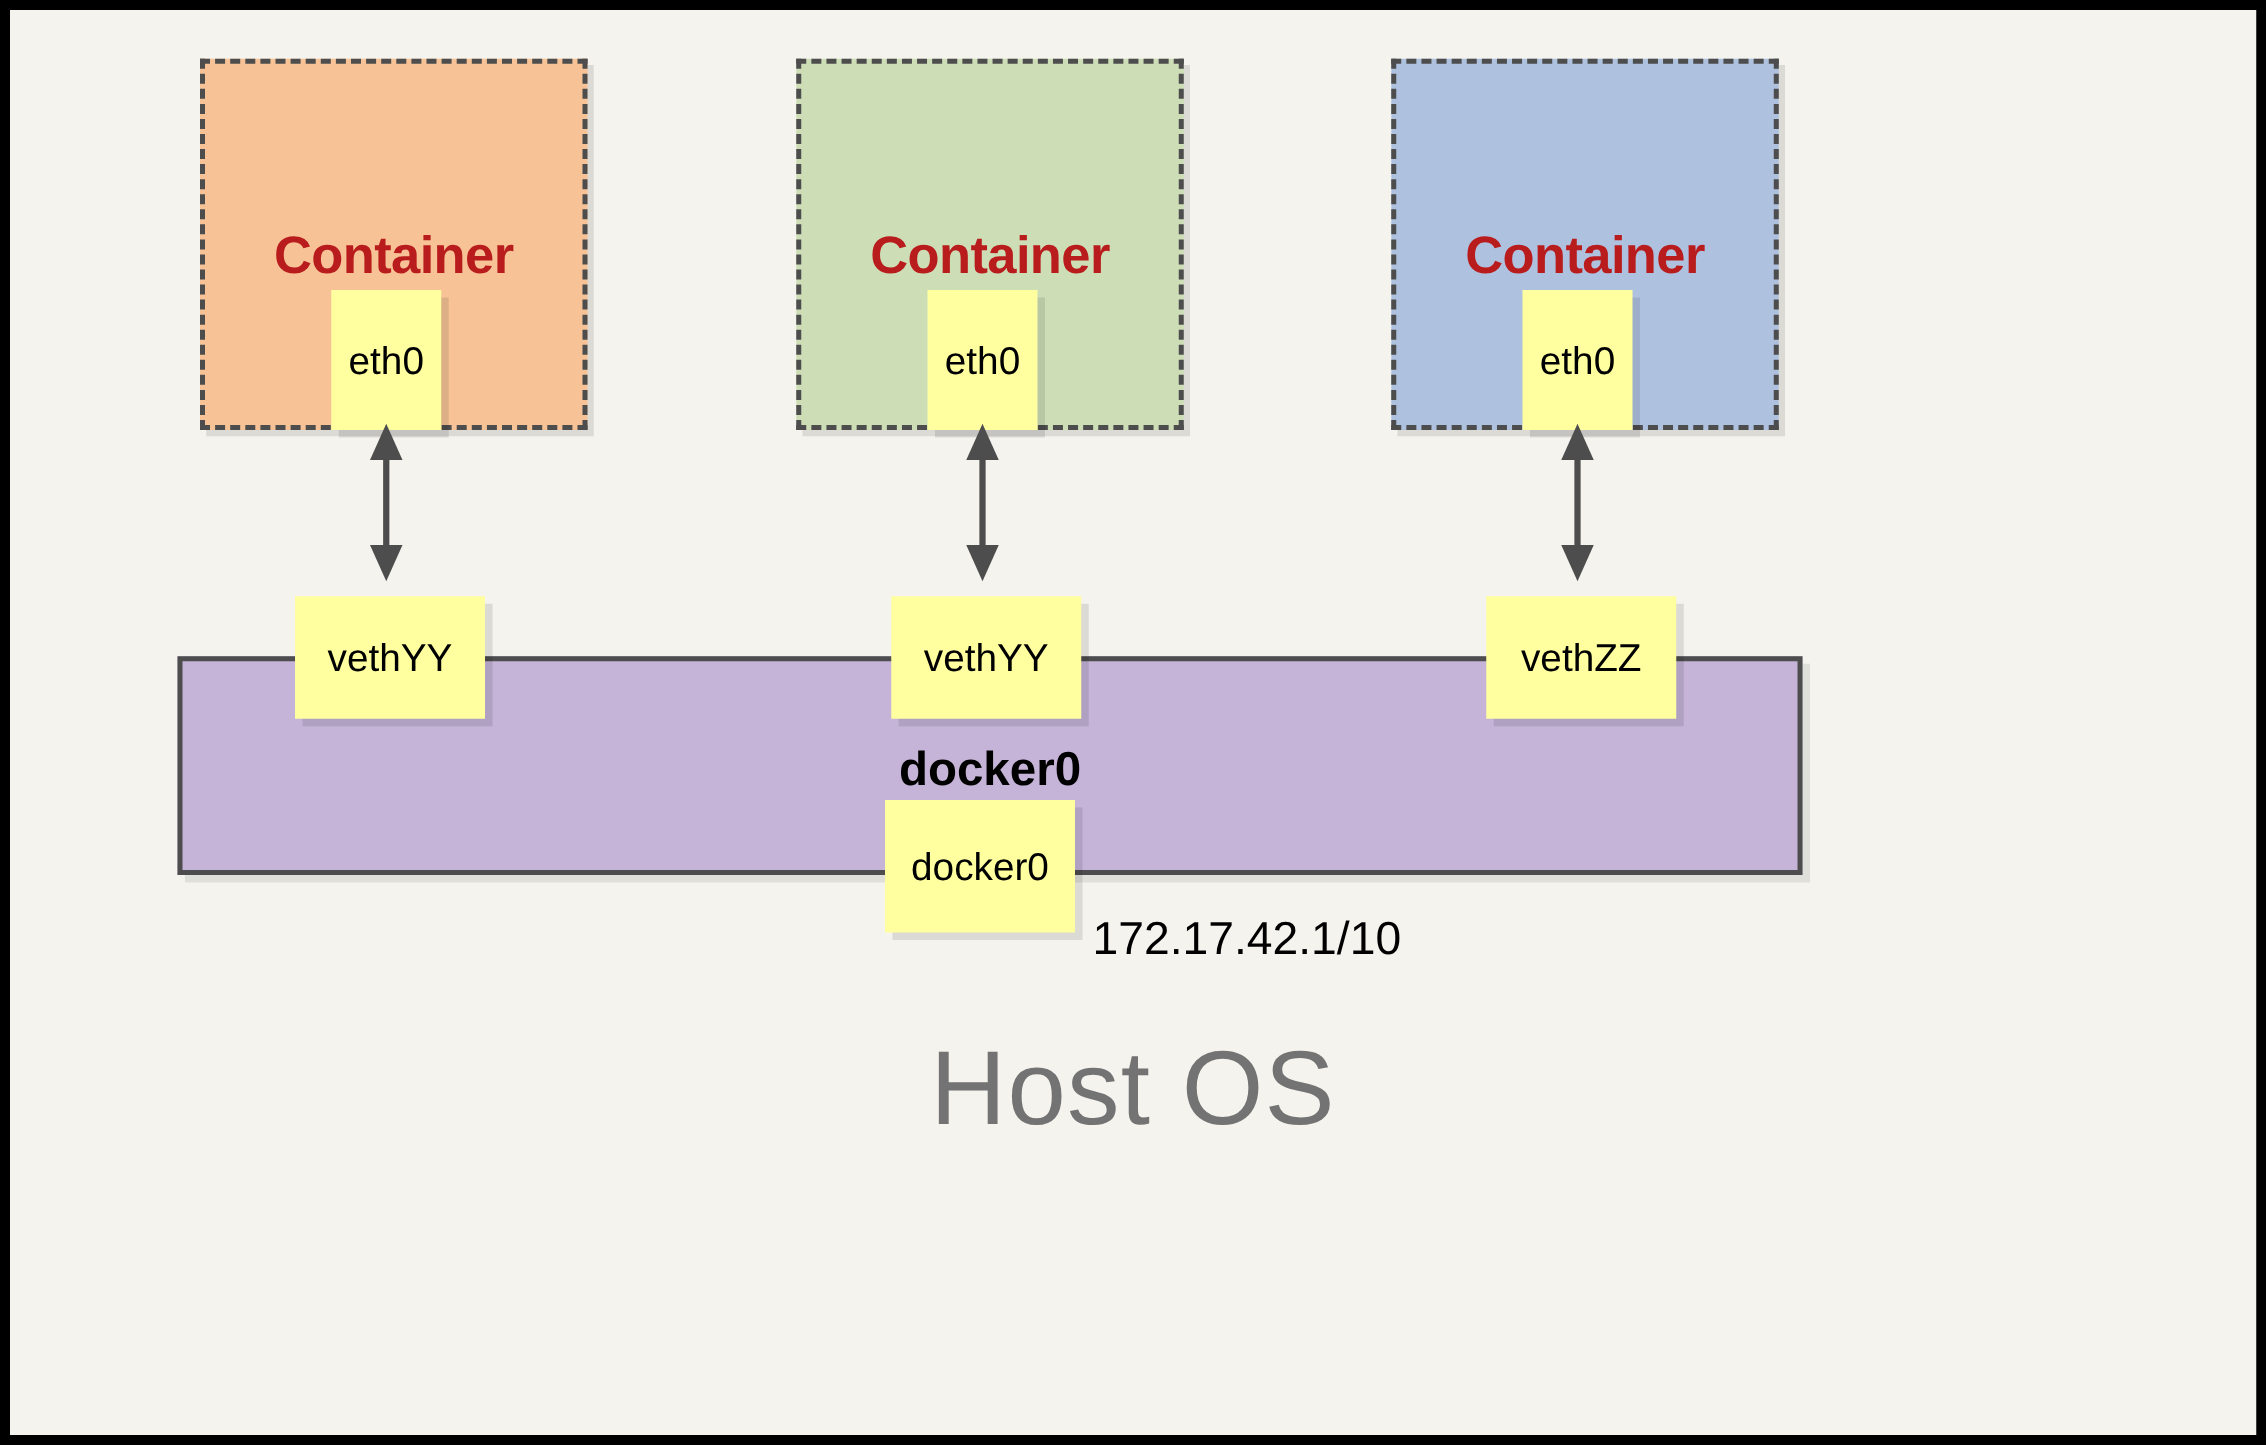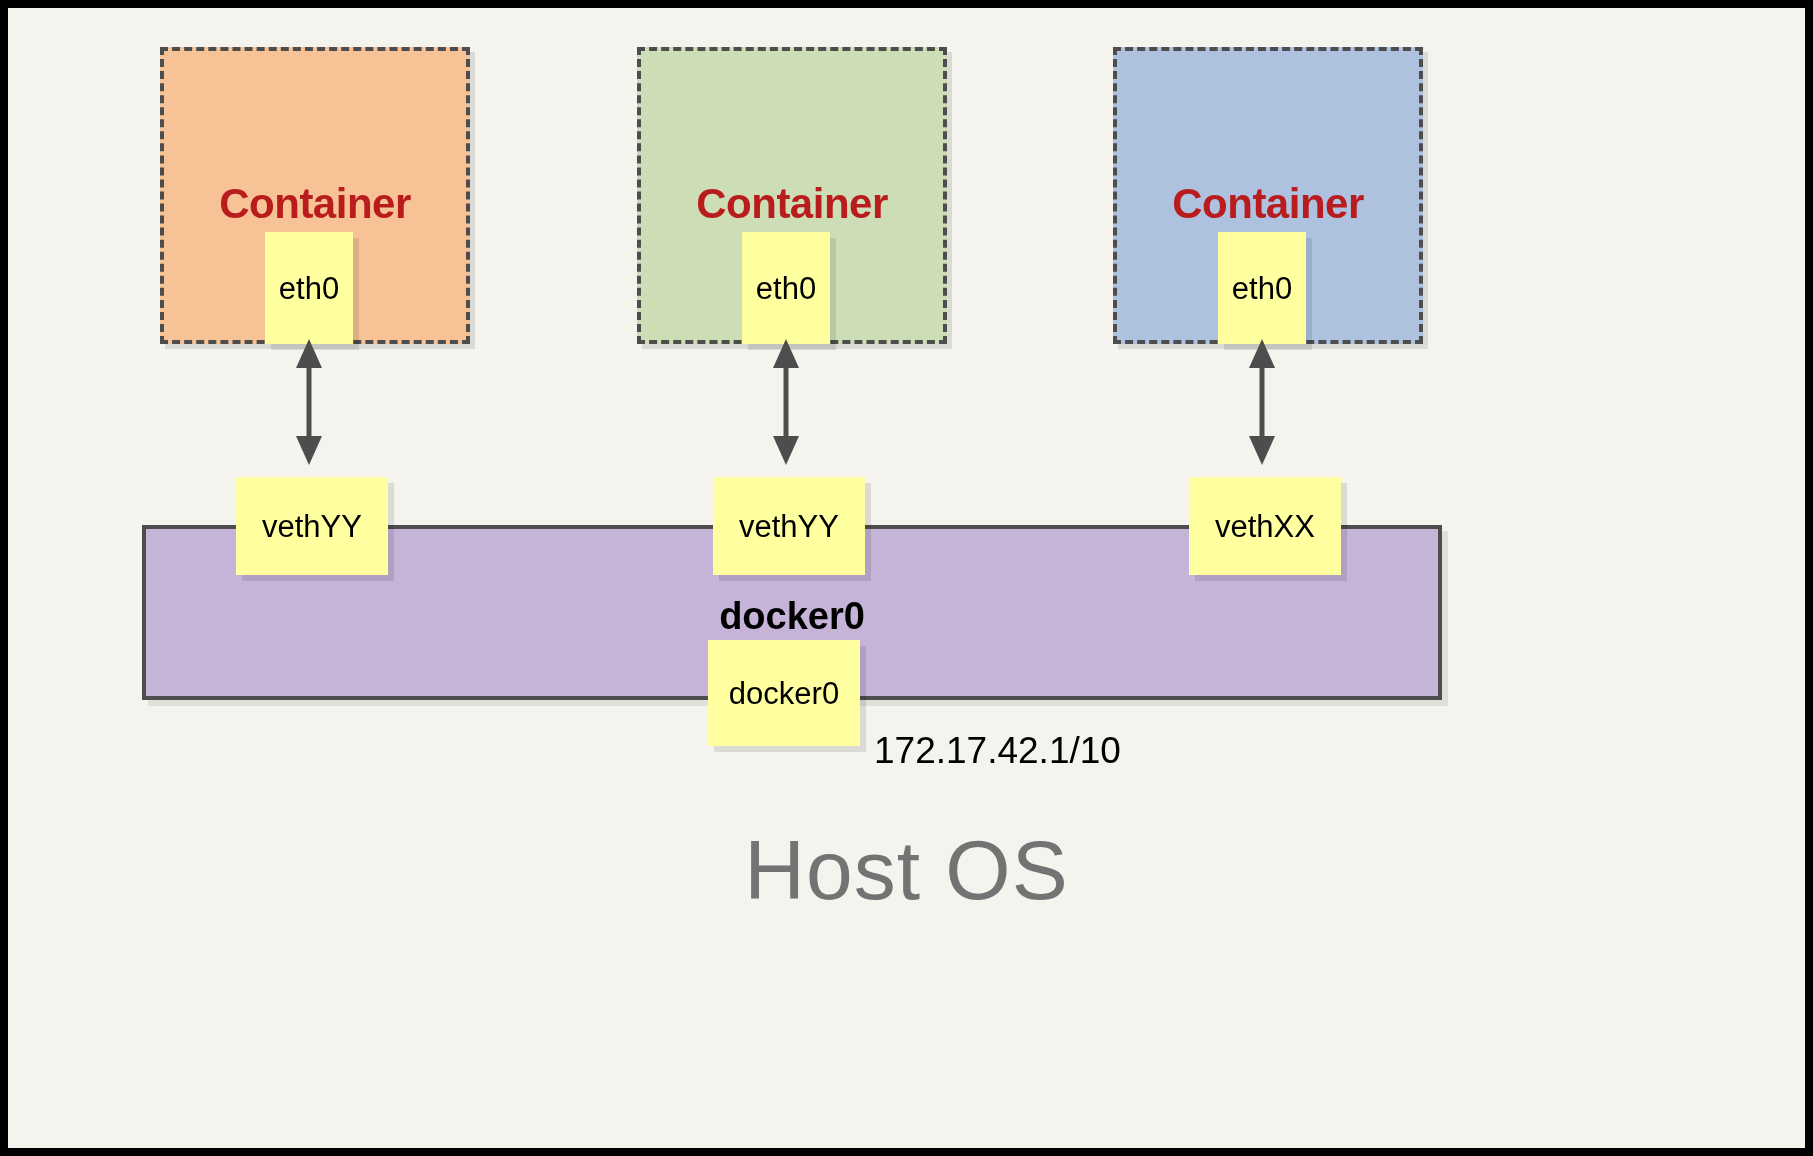--- a/index.html
+++ b/index.html
@@ -150,21 +150,21 @@
     </div>
     <div id="bridge-label" style="left:134px; top:589px; width:1300px;">docker0</div>
 
     <div class="chip" style="left:228px; top:469px; width:152px; height:98px;">
       <span>vethYY</span>
     </div>
     <div class="chip" style="left:705px; top:469px; width:152px; height:98px;">
       <span>vethYY</span>
     </div>
     <div class="chip" style="left:1181px; top:469px; width:152px; height:98px;">
-      <span>vethXX</span>
+      <span>vethZZ</span>
     </div>
 
     <div class="chip" style="left:700px; top:632px; width:152px; height:106px;">
       <span>docker0</span>
     </div>
 
     <div id="ip-label" style="left:866px; top:724px;">172.17.42.1/10</div>
 
     <div id="host-os-label" style="top:820px;">Host OS</div>
 

